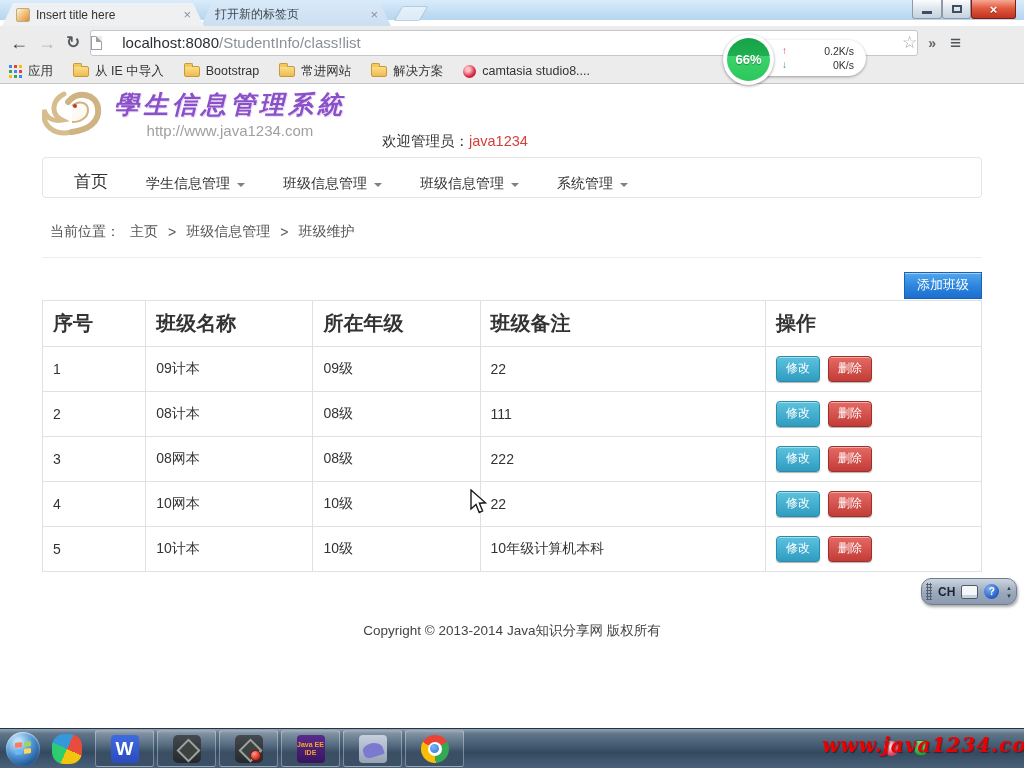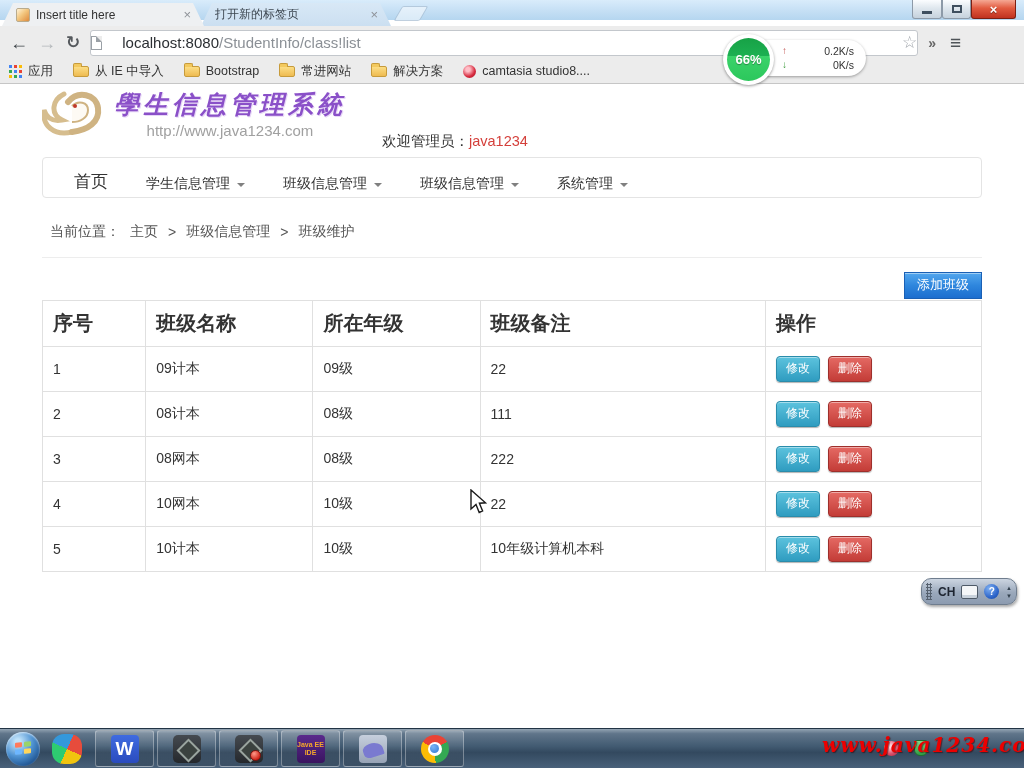--- a/index.html
+++ b/index.html
@@ -369,20 +369,21 @@
         <tr>
           <td>5</td>
           <td>10计本</td>
           <td>10级</td>
           <td>10年级计算机本科</td>
           <td><span class="btn-edit">修改</span><span class="btn-del">删除</span></td>
         </tr>
       </tbody>
     </table>
 
+    <div class="copyright">Copyright © 2013-2014 Java知识分享网 版权所有</div>
   </div>
 </div>
 
 <div id="langbar">
   <span class="grip"></span>
   <span class="lang-label">CH</span>
   <span class="kb-ic"></span>
   <span class="help-ic">?</span>
   <span class="lb-arrows">
     <span>▲</span>

